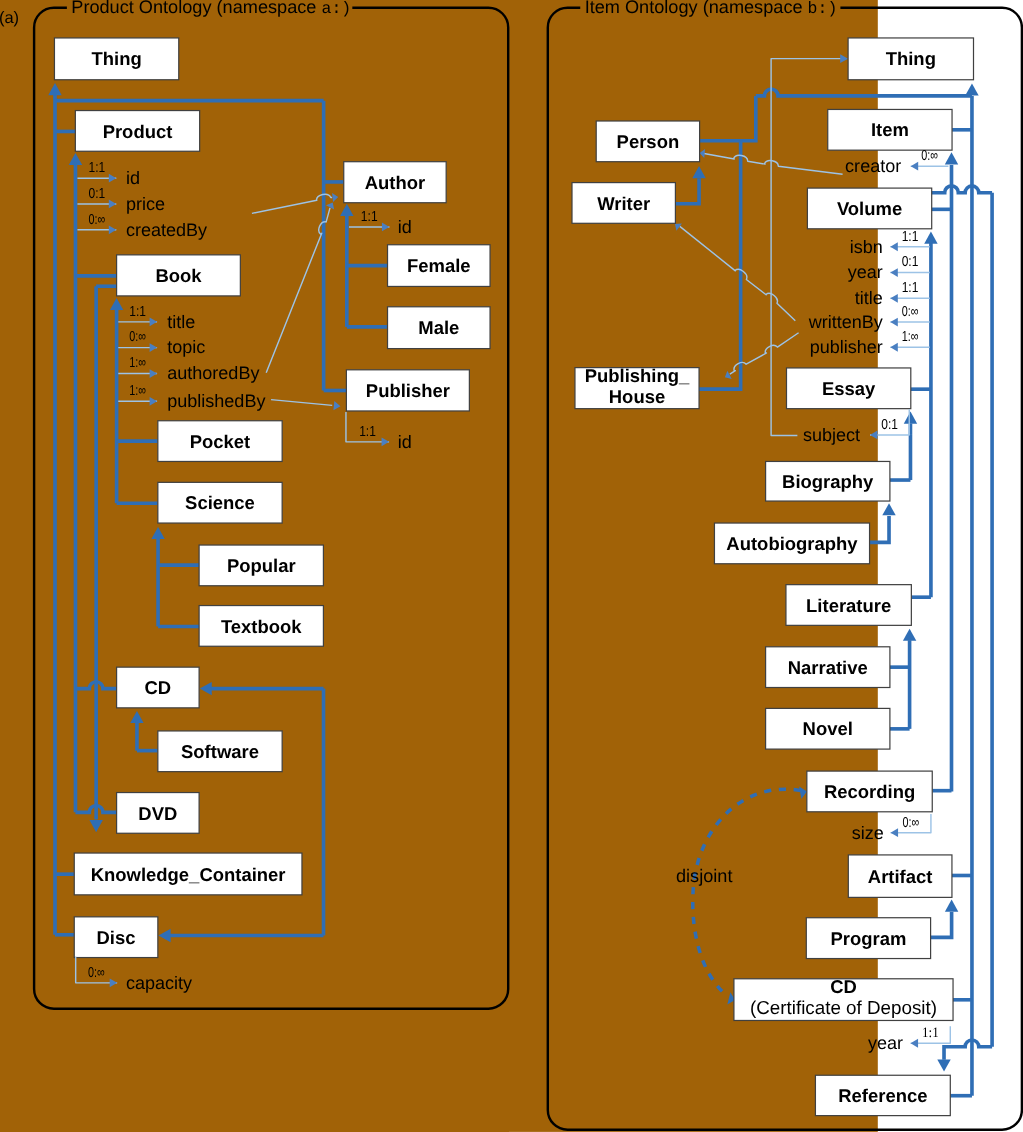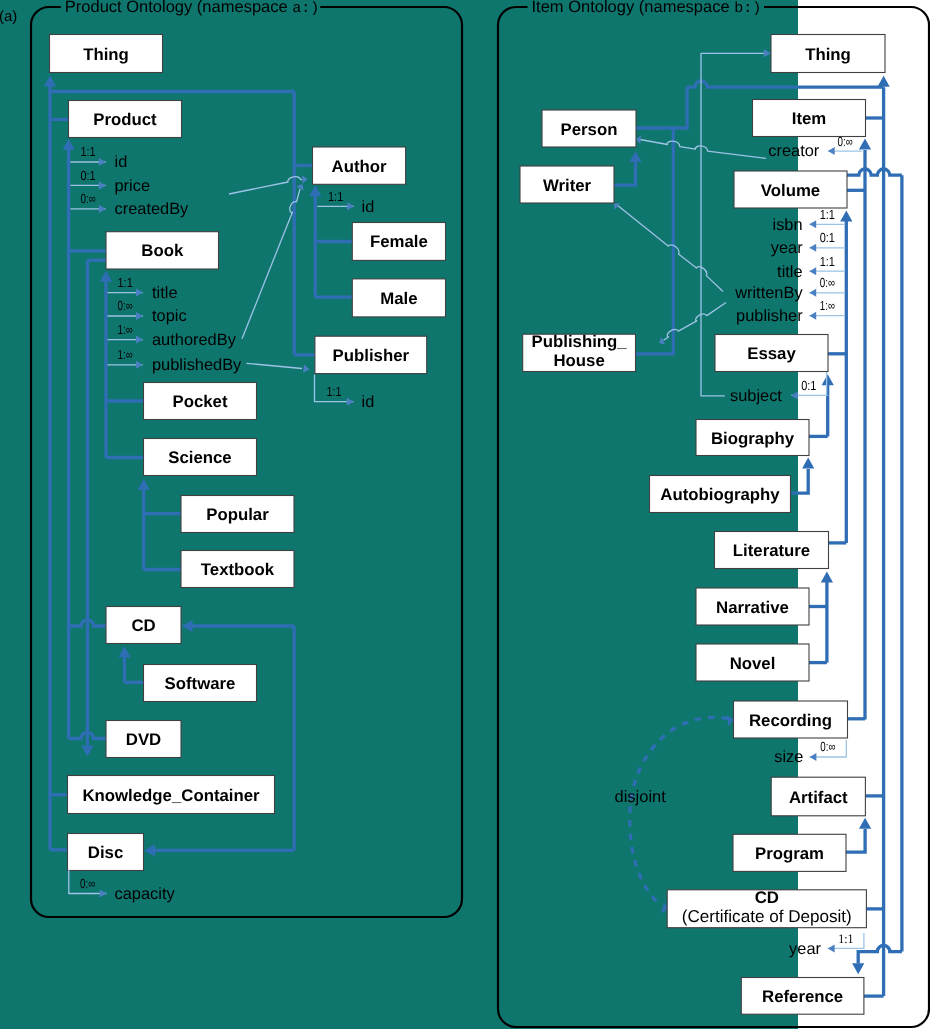--- a/index.html
+++ b/index.html
@@ -1,19 +1,19 @@
 <!DOCTYPE html>
 <html><head>
 <meta charset="utf-8">
 <title>Ontology diagram</title>
 <style>
   html,body{margin:0;padding:0;background:#ffffff;}
   body{width:930px;height:1029px;overflow:hidden;-webkit-font-smoothing:antialiased;text-rendering:geometricPrecision;
        font-family:"Liberation Sans",sans-serif;}
-  #stage{position:relative;width:798px;height:1029px;background:#0f766e;text-decoration:underline;}
+  #stage{position:relative;width:798px;height:1029px;background:#a16207;text-decoration:underline;}
   svg{display:block;shape-rendering:geometricPrecision;}
   .cls-box{fill:#ffffff;stroke:#404040;stroke-width:1.1;}
   .cls-label tspan.normal{font-weight:normal;font-size:17.1px;}
   .cls-label{font-family:"Liberation Sans",sans-serif;font-weight:bold;font-size:16.8px;
              fill:#000;text-anchor:middle;}
   .attr-text{font-family:"Liberation Sans",sans-serif;font-size:16.4px;fill:#000;}
   .attr-text.r{text-anchor:end;}
   .card-text.serif{font-family:"Liberation Serif",serif;font-size:13px;}
   .card-text{font-family:"Liberation Sans",sans-serif;font-size:13.2px;fill:#000;text-anchor:middle;}
   .panel-frame{fill:none;stroke:#000;stroke-width:2.2;}

